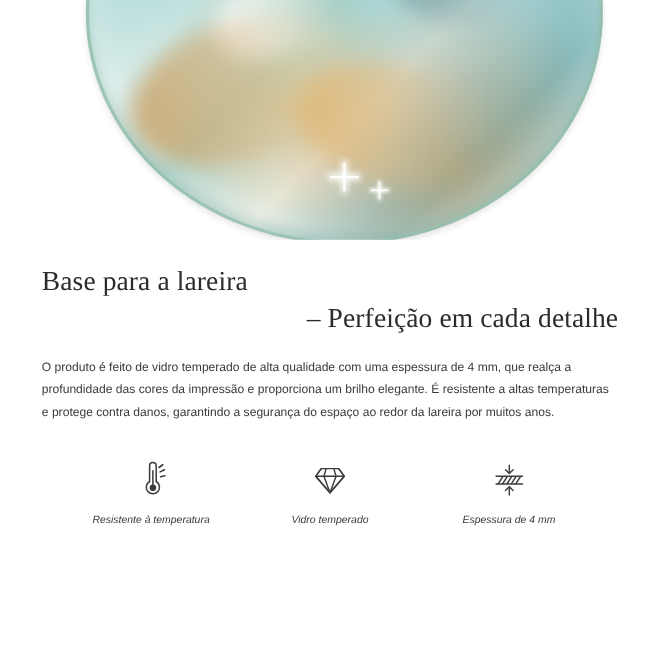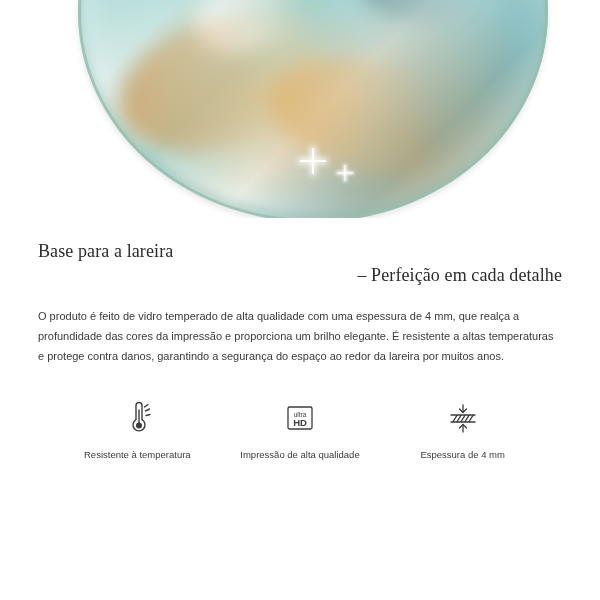--- a/index.html
+++ b/index.html
@@ -111,21 +111,21 @@
 
   
   .content {
     padding: 0 38px;
     box-sizing: border-box;
   }
   .headline {
     margin: 22px 0 8px 0;
     font-family: "Liberation Serif", serif;
     font-weight: 400;
-    font-size: 18px;
+    font-size: 25px;
     line-height: 1.32;
     color: #2b2b2b;
     letter-spacing: 0.1px;
   }
   .headline .line2 { display: block; text-align: right; }
   .body-copy {
     margin: 18px 0 0 0;
     font-size: 11px;
     line-height: 1.85;
     color: #3a3a3a;
@@ -155,20 +155,21 @@
     align-items: center;
     justify-content: center;
     color: #3c3c3c;
   }
   .feature-label {
     margin-top: 8px;
     font-size: 9.5px;
     color: #3a3a3a;
     text-align: center;
     line-height: 1.3;
+    font-style: italic;
   }
   svg { display: block; }
 </style>
 </head>
 <body>
 
 <div class="page">
 
   <div class="hero">
     <div class="hero-bg"></div>
@@ -201,32 +202,33 @@
             <line x1="24" y1="14" x2="24" y2="27"></line>
             <circle cx="24" cy="29.5" r="3" fill="#3c3c3c" stroke="none"></circle>
             <line x1="29.5" y1="11" x2="33" y2="8.5"></line>
             <line x1="30.5" y1="15" x2="34.5" y2="13"></line>
             <line x1="31" y1="19.5" x2="35" y2="18.5"></line>
           </svg>
         </div>
         <div class="feature-label">Resistente à temperatura</div>
       </div>
 
+
+
       <div class="feature">
         <div class="feature-icon">
-          <svg width="44" height="44" viewBox="0 0 44 44" fill="none" stroke="#3c3c3c" stroke-width="1.3">
-            <rect x="10" y="11" width="24" height="22" rx="1.5"></rect>
-            <text x="22" y="21" font-family="Liberation Sans, sans-serif" font-size="6.5" fill="#3c3c3c" stroke="none" text-anchor="middle">ultra</text>
-            <text x="22" y="30" font-family="Liberation Sans, sans-serif" font-size="9.5" font-weight="bold" fill="#3c3c3c" stroke="none" text-anchor="middle">HD</text>
+          <svg width="44" height="44" viewBox="0 0 44 44" fill="none" stroke="#3c3c3c" stroke-width="1.3" stroke-linejoin="round">
+            <path d="M14 12h16l5 7-13 15-13-15z"></path>
+            <path d="M9 19h26"></path>
+            <path d="M14 12l-5 7 13 15 13-15-5-7"></path>
+            <path d="M18.5 12l-2 7 5.5 15 5.5-15-2-7"></path>
           </svg>
         </div>
-        <div class="feature-label">Impressão de alta qualidade</div>
+        <div class="feature-label">Vidro temperado</div>
       </div>
-
-
 
 
       <div class="feature">
         <div class="feature-icon">
           <svg width="44" height="44" viewBox="0 0 44 44" fill="none" stroke="#3c3c3c" stroke-width="1.3" stroke-linecap="round">
             <line x1="22" y1="9" x2="22" y2="16"></line>
             <path d="M18.5 13l3.5 3.5 3.5-3.5"></path>
             <line x1="10" y1="19" x2="34" y2="19"></line>
             <line x1="10" y1="26" x2="34" y2="26"></line>
             <g>

